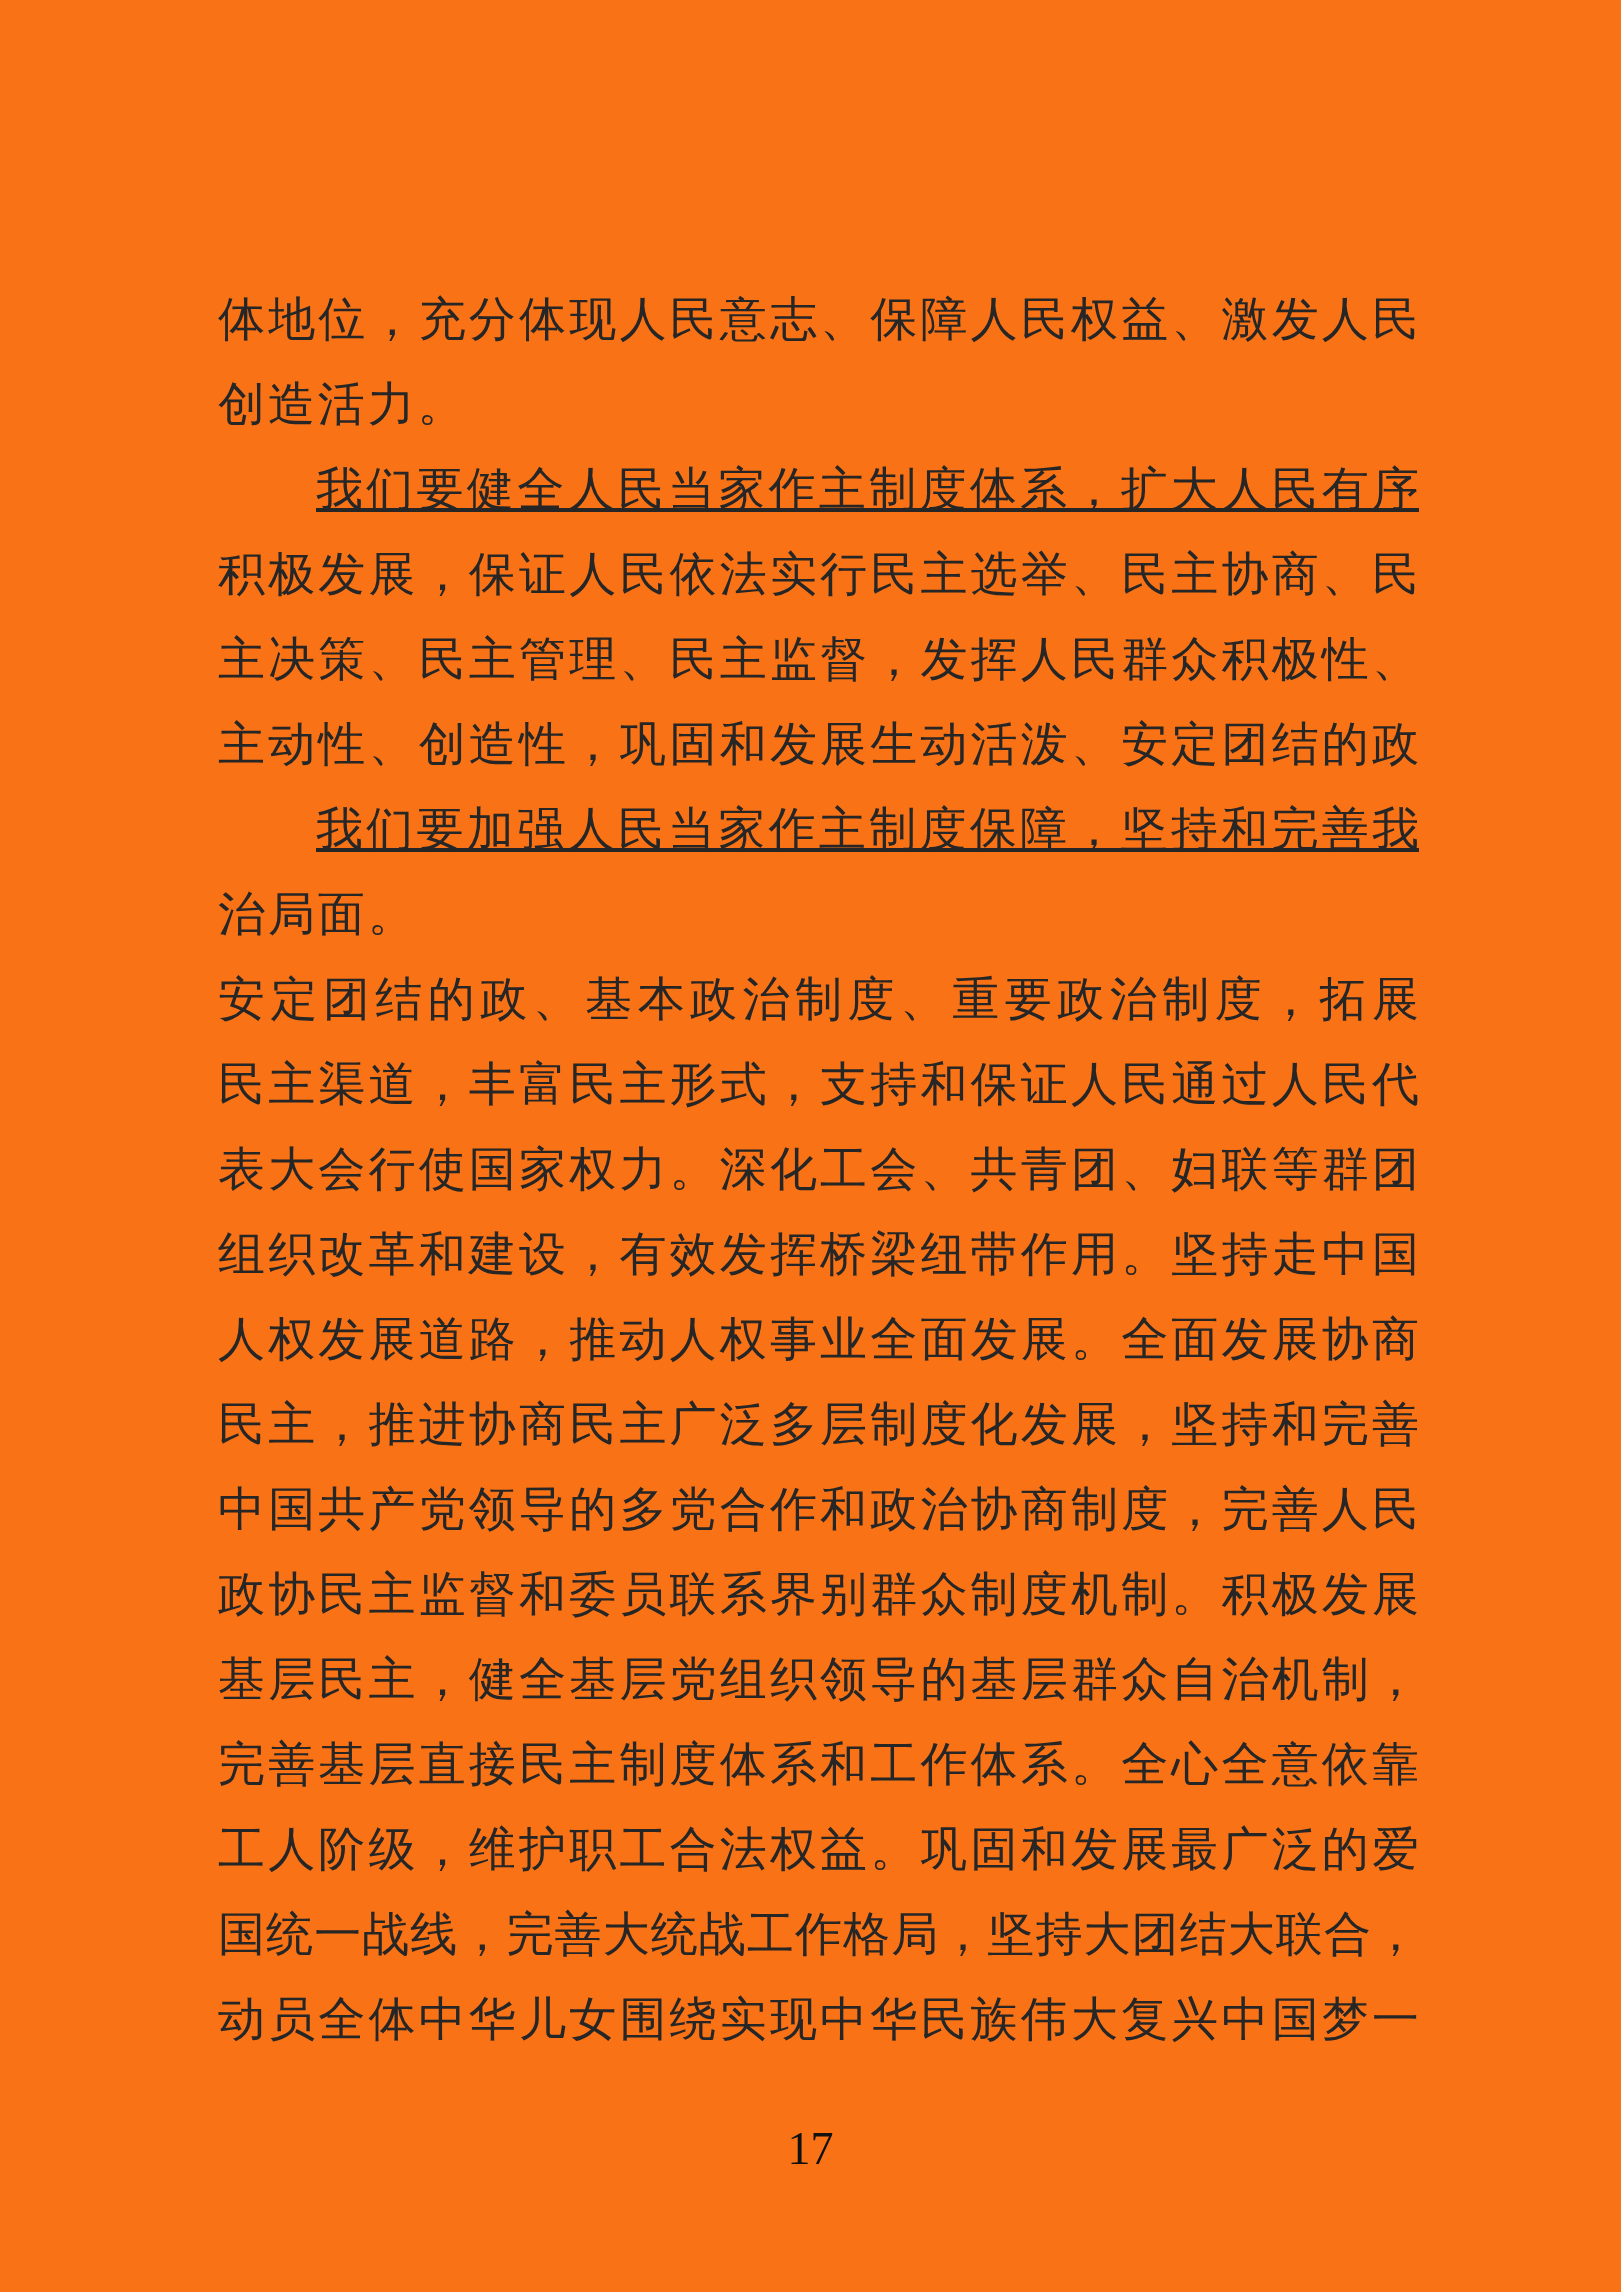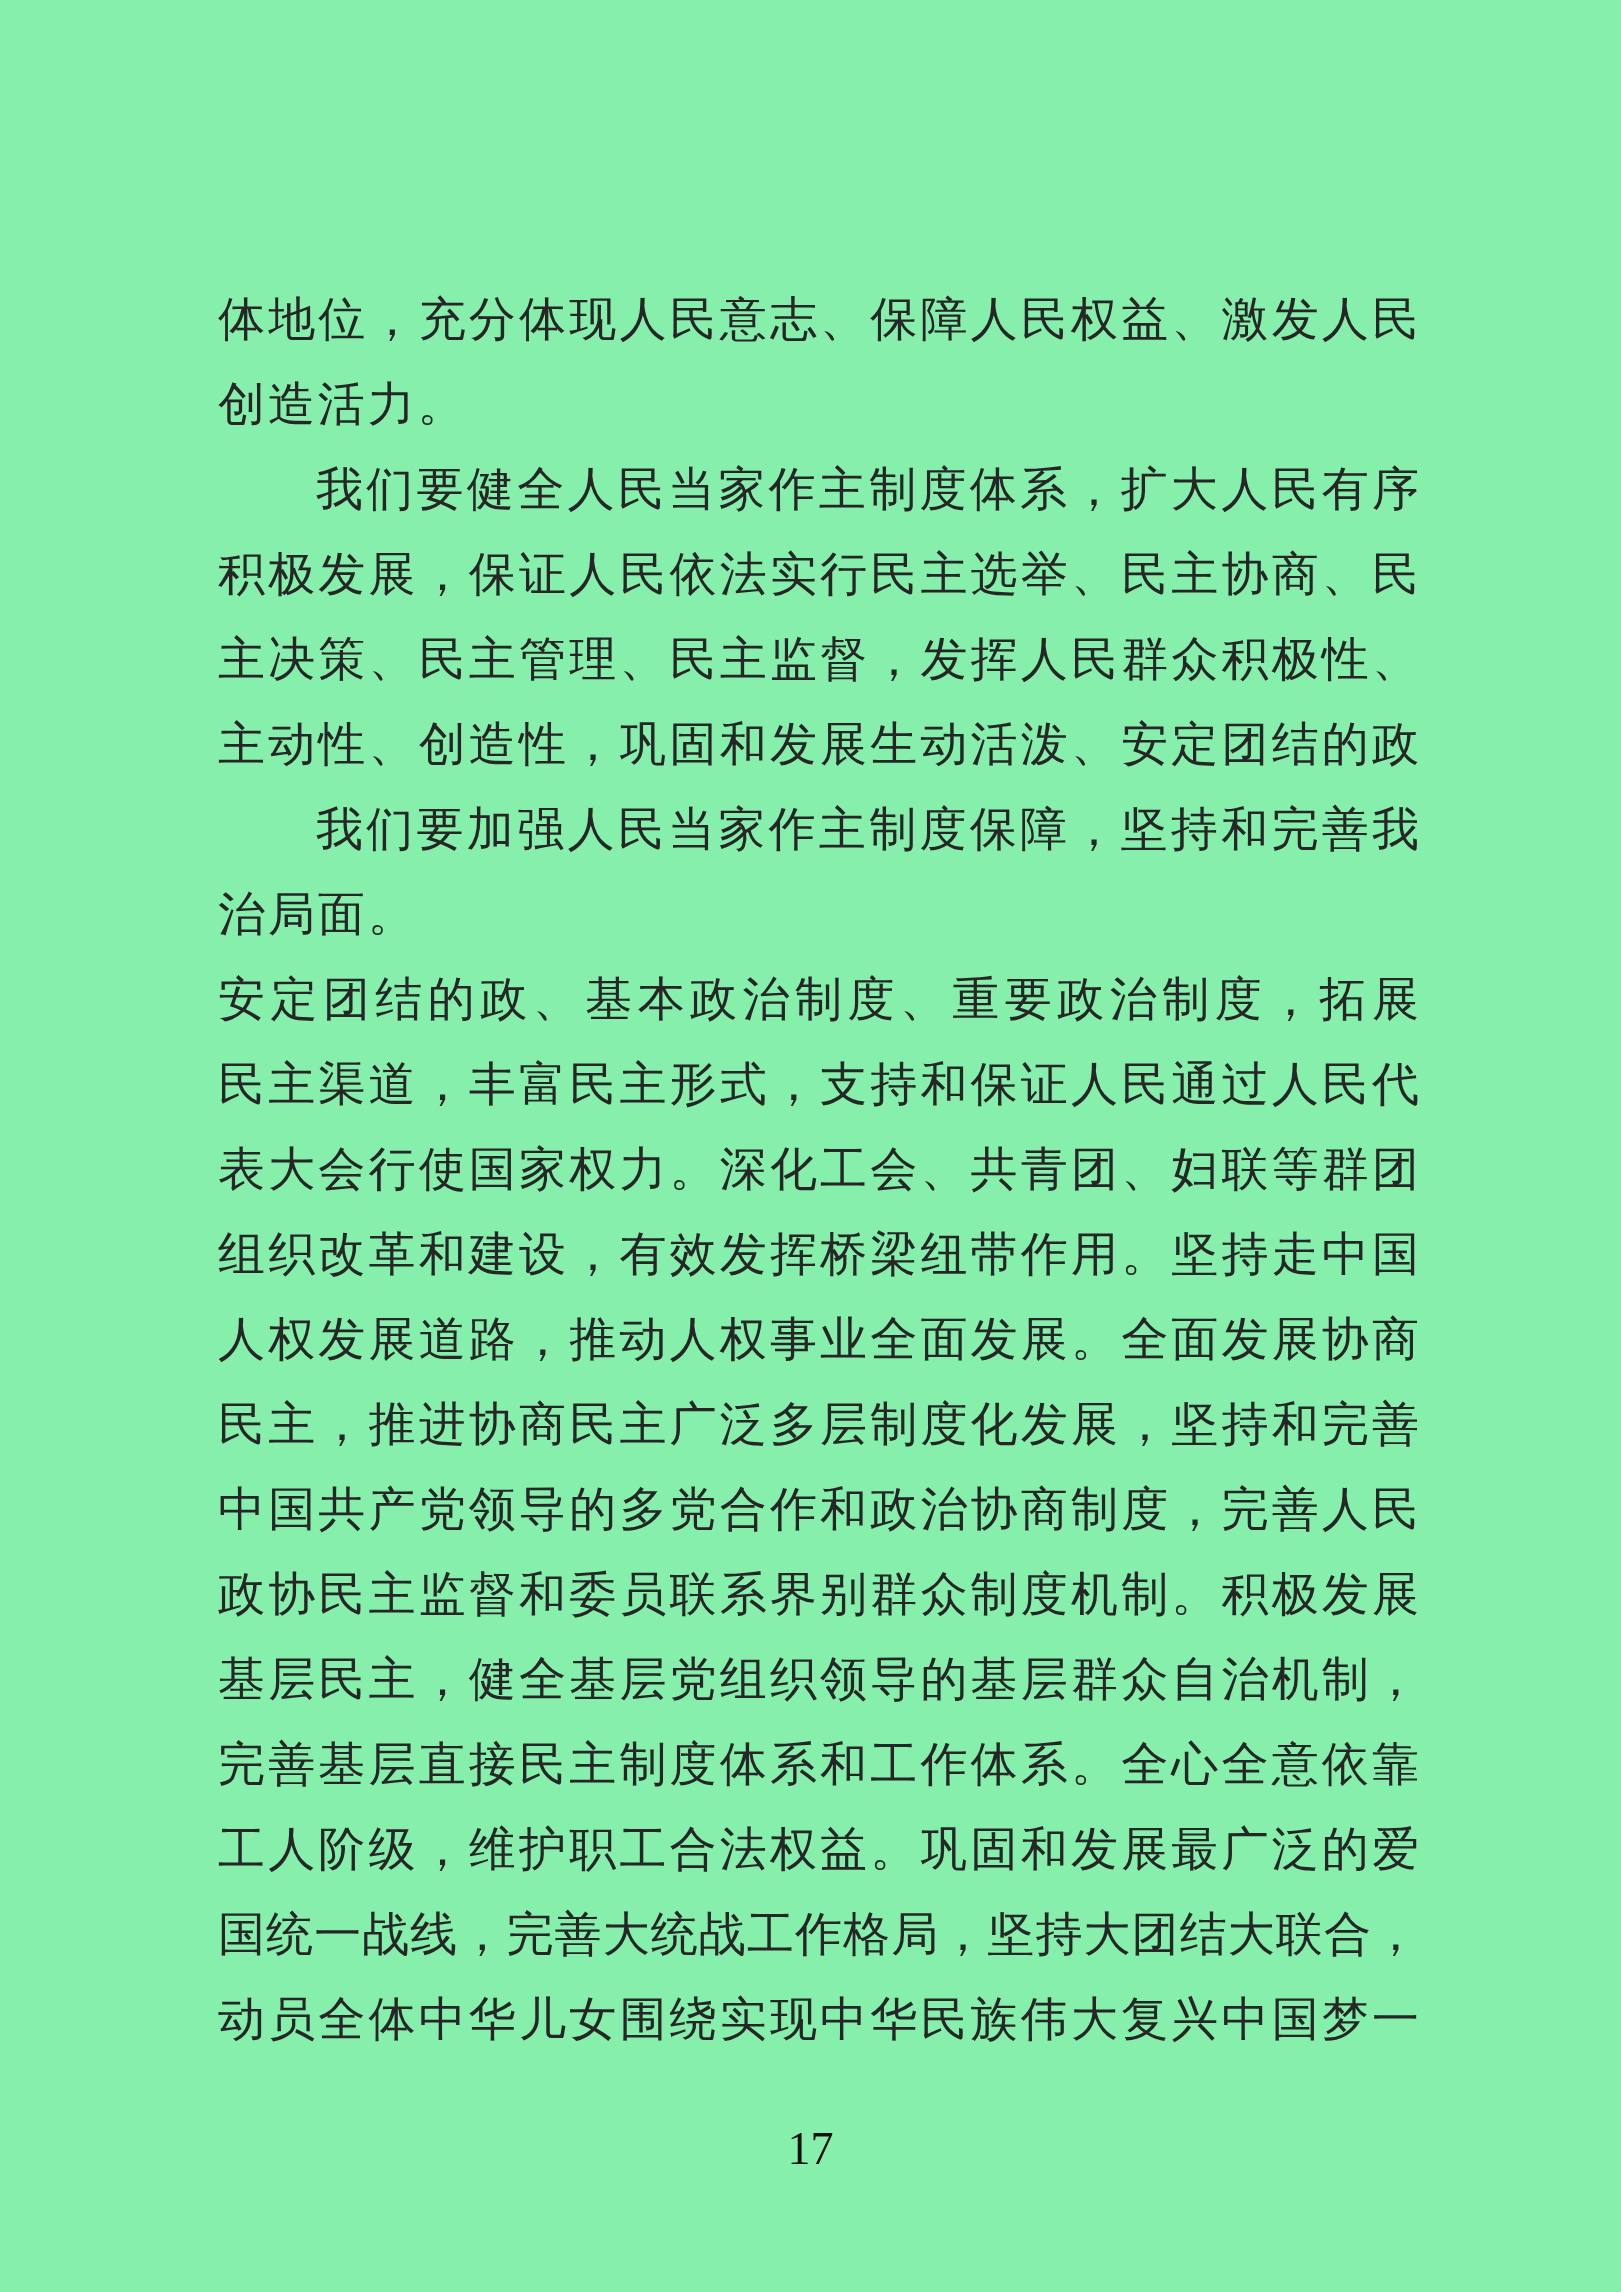--- a/index.html
+++ b/index.html
@@ -4,21 +4,21 @@
 <style>
   html, body {
     margin: 0;
     padding: 0;
     background: #ffffff;
   }
   .page {
     position: relative;
     width: 1621px;
     height: 2293px;
-    background: #86efac;
+    background: #f97316;
     overflow: hidden;
     font-family: "Liberation Serif", "DejaVu Serif", serif;
   }
   .text-block {
     position: absolute;
     left: 218px;
     top: 277px;
     width: 1201px;
   }
   .line {
@@ -34,20 +34,21 @@
   
   .line.short {
     text-align: right;
     text-align-last: left;
     letter-spacing: 2.9px;
   }
   
   .line.indent {
     padding-left: 98px;
     width: 1103px;
+    text-decoration: underline;
   }
   .page-number {
     position: absolute;
     top: 2119px;
     left: 0;
     width: 100%;
     text-align: center;
     font-size: 46px;
     line-height: 59px;
     color: #111111;

